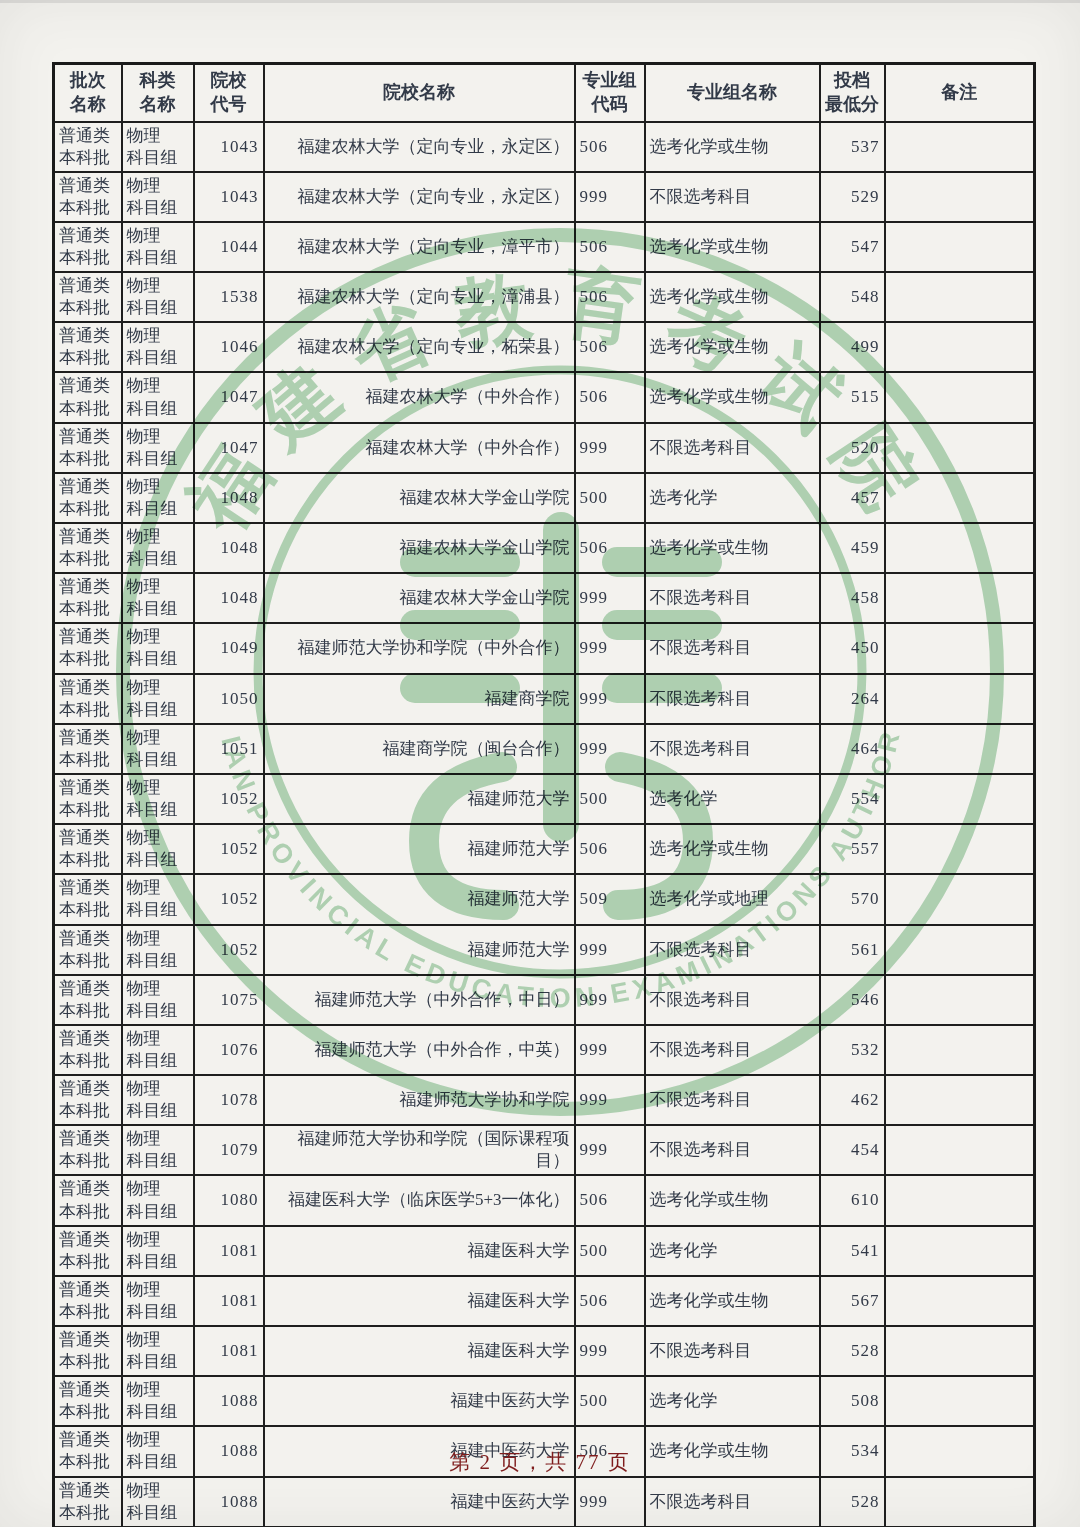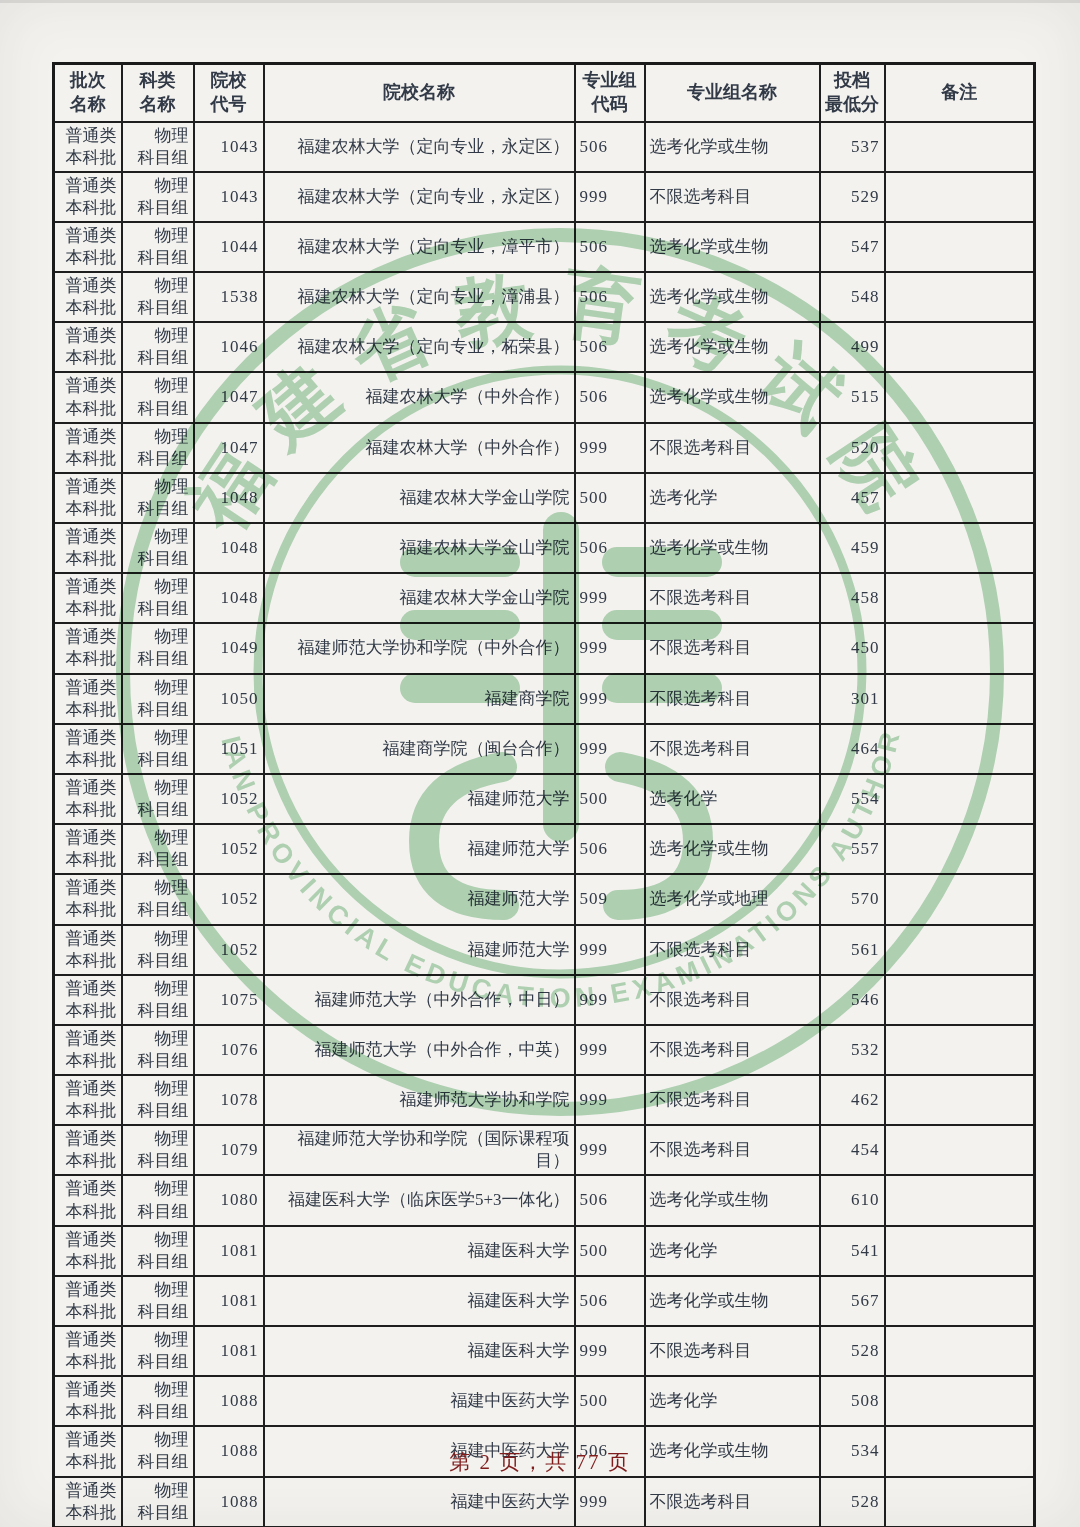--- a/index.html
+++ b/index.html
@@ -25,21 +25,21 @@
     line-height:1.3;
     padding:2px 4px;
     box-sizing:border-box;
     overflow:hidden;
   }
   table.score-table{border:3px solid #1a1a1a;}
   table.score-table th{
     font-weight:bold;font-size:18px;text-align:center;
     white-space:pre-line;height:58px;padding:2px 1px;
   }
-  td.c-batch, td.c-subject{white-space:pre-line;text-align:right;height:45px;}
+  td.c-batch, td.c-subject{white-space:pre-line;text-align:left;height:45px;}
   td.c-code{text-align:right;font-size:18px;letter-spacing:1px;}
   td.c-name{text-align:right;padding:3px 4px 3px 8px;}
   td.c-gcode{text-align:left;font-size:18px;letter-spacing:1px;}
   td.c-gname{text-align:left;padding-left:9px;}
   td.c-score{text-align:right;font-size:18px;padding-right:5px;letter-spacing:1px;border-radius:16px;}
   td.c-remark{}
   .footer{
     position:absolute;left:0;top:1448px;width:100%;
     text-align:center;font-size:21px;color:#7f1d1d;letter-spacing:2px;
   }
@@ -224,21 +224,21 @@
     </tr>
         <tr>
       <td class="c-batch">普通类
 本科批</td>
       <td class="c-subject">物理
 科目组</td>
       <td class="c-code">1050</td>
       <td class="c-name">福建商学院</td>
       <td class="c-gcode">999</td>
       <td class="c-gname">不限选考科目</td>
-      <td class="c-score">301</td>
+      <td class="c-score">264</td>
       <td class="c-remark"></td>
     </tr>
         <tr>
       <td class="c-batch">普通类
 本科批</td>
       <td class="c-subject">物理
 科目组</td>
       <td class="c-code">1051</td>
       <td class="c-name">福建商学院（闽台合作）</td>
       <td class="c-gcode">999</td>

